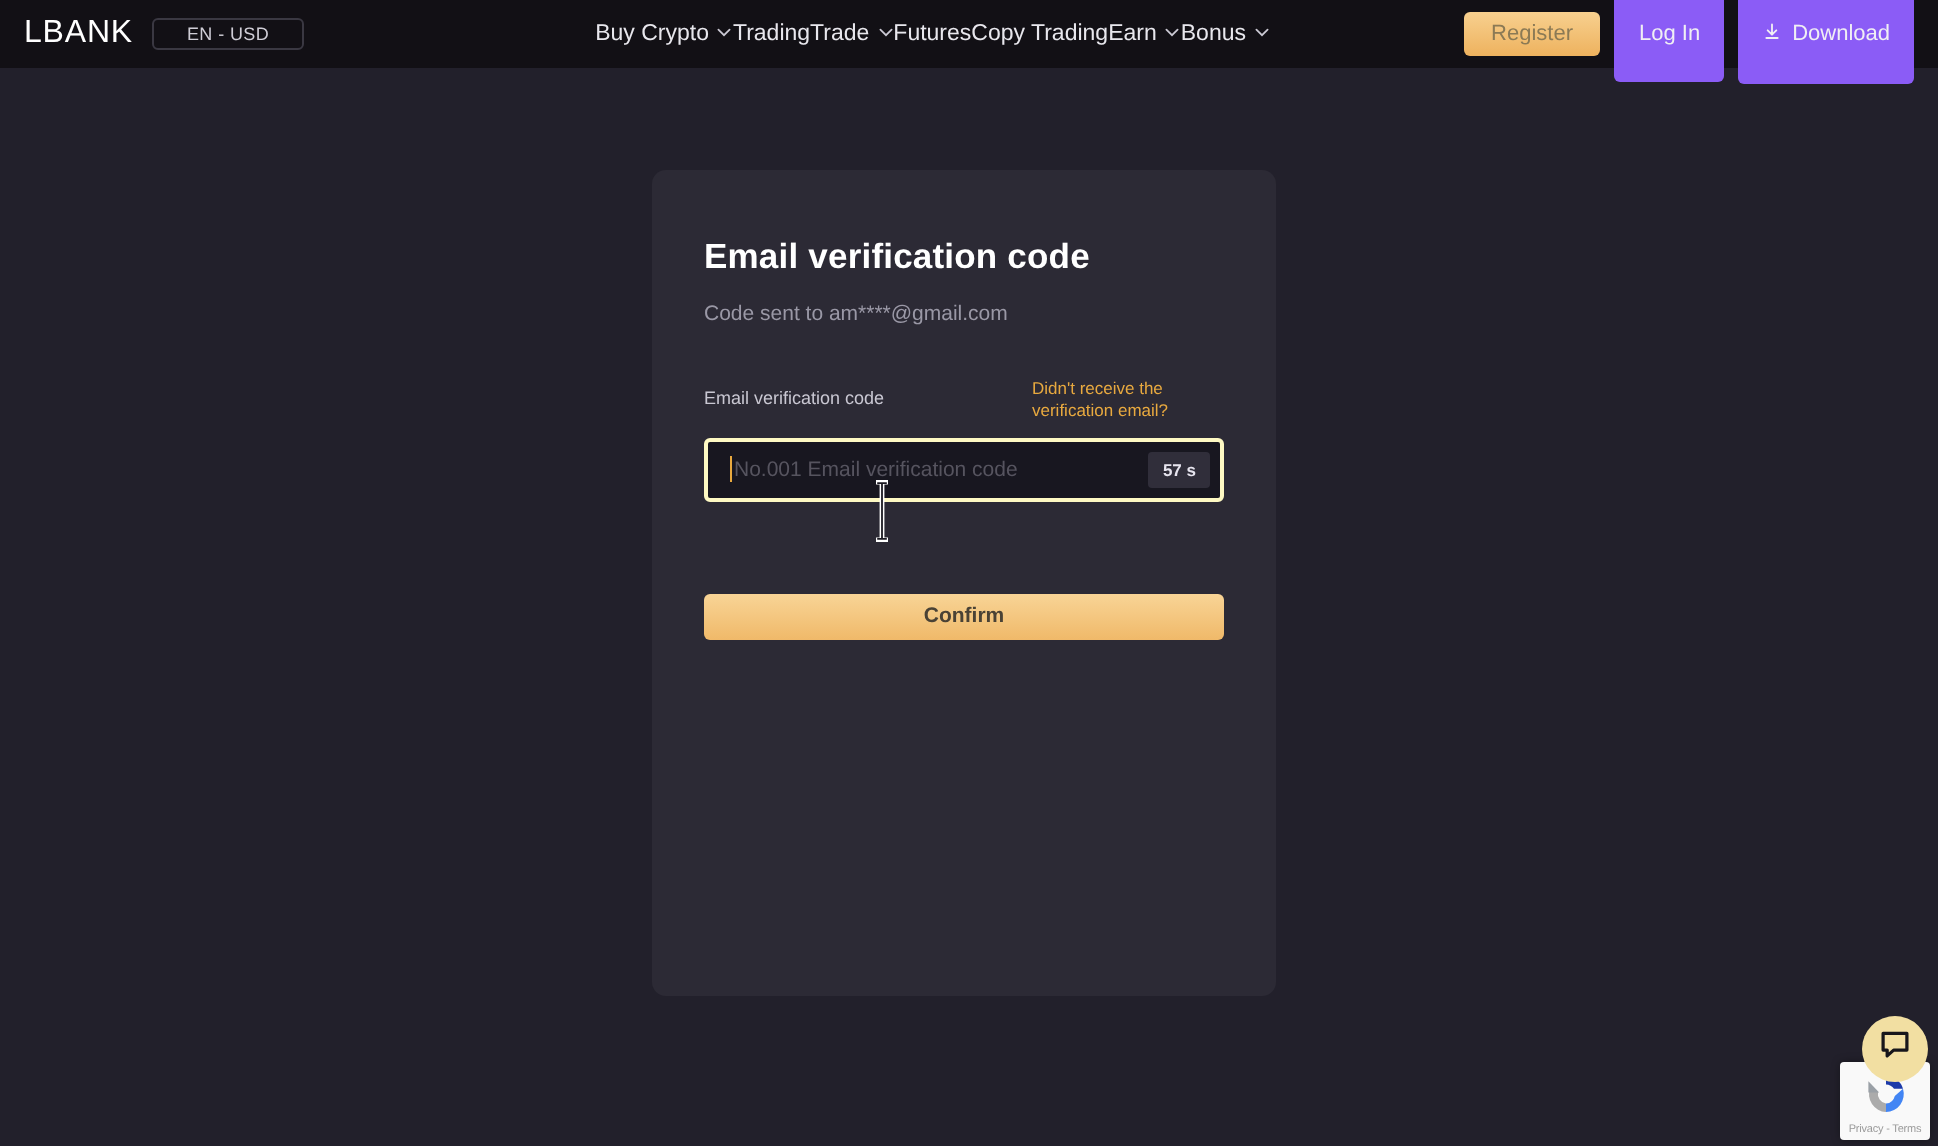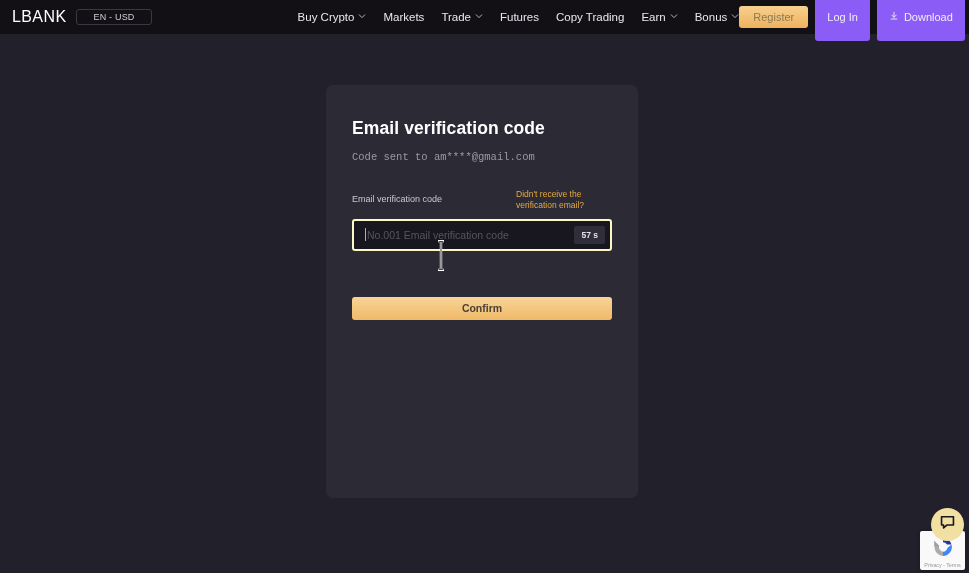--- a/index.html
+++ b/index.html
@@ -43,21 +43,20 @@
     font-size: 9px;
     color: #cfcdd6;
     padding: 2px 16px;
     white-space: nowrap;
     letter-spacing: 0.2px;
   }
 
   .nav {
     display: flex;
     align-items: center;
-    gap: 17px;
     margin-left: 146px;
   }
 
   .nav-item {
     display: flex;
     align-items: center;
     gap: 4px;
     font-size: 11.5px;
     color: #e8e7ed;
     white-space: nowrap;
@@ -129,21 +128,20 @@
     font-weight: bold;
     color: #ffffff;
     letter-spacing: 0.1px;
     margin-bottom: 12px;
   }
 
   .card-sub {
     font-size: 10.5px;
     color: #9a98a6;
     margin-bottom: 26px;
-    font-family: Liberation Mono, monospace;
   }
 
   .field-head {
     display: flex;
     align-items: flex-start;
     justify-content: space-between;
     margin-bottom: 7px;
     min-height: 22px;
   }
 
@@ -283,21 +281,21 @@
   <div class="nav">
     <div class="nav-item">
       <span>Buy Crypto</span>
       <span class="chev">
         <svg viewBox="0 0 10 10" width="8" height="8">
             <path d="M1.5 3.5 L5 7 L8.5 3.5" stroke="#cbc9d4" stroke-width="1.1" fill="none" stroke-linecap="round"></path>
           </svg>
       </span>
     </div>
     <div class="nav-item">
-      <span>Markets</span>
+      <span>Trading</span>
     </div>
     <div class="nav-item">
       <span>Trade</span>
       <span class="chev">
         <svg viewBox="0 0 10 10" width="8" height="8">
             <path d="M1.5 3.5 L5 7 L8.5 3.5" stroke="#cbc9d4" stroke-width="1.1" fill="none" stroke-linecap="round"></path>
           </svg>
       </span>
     </div>
     <div class="nav-item">

